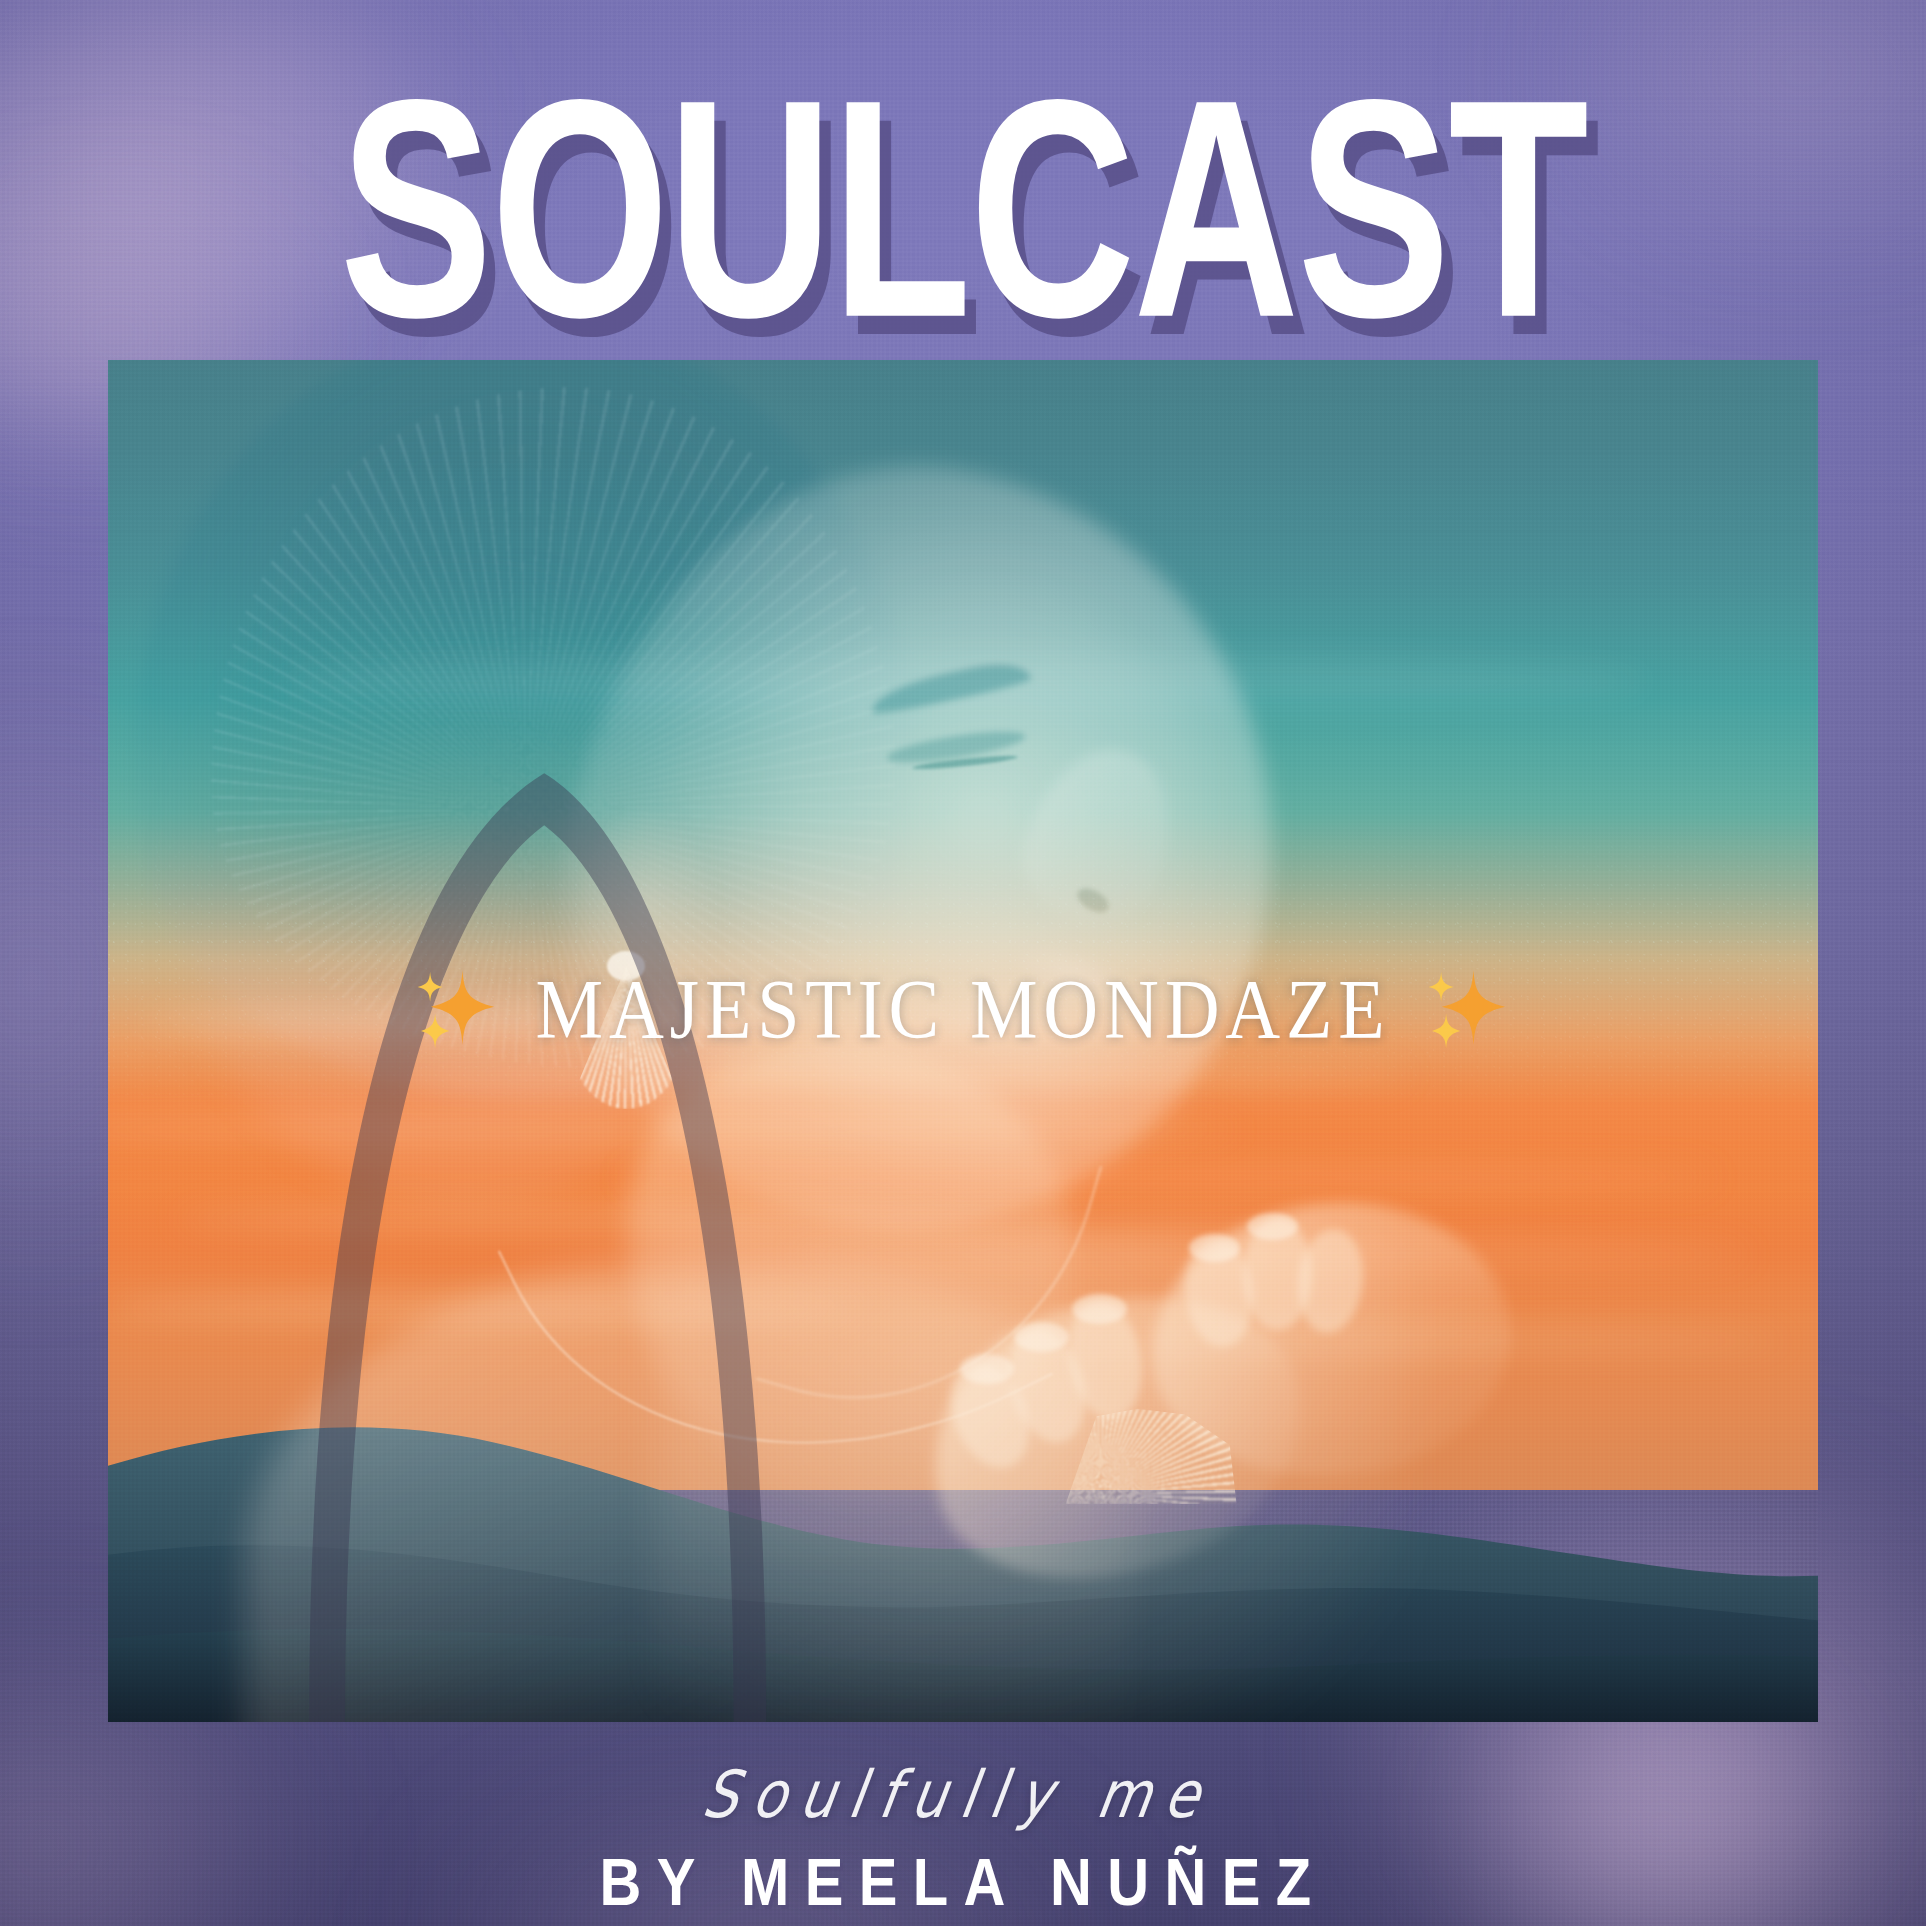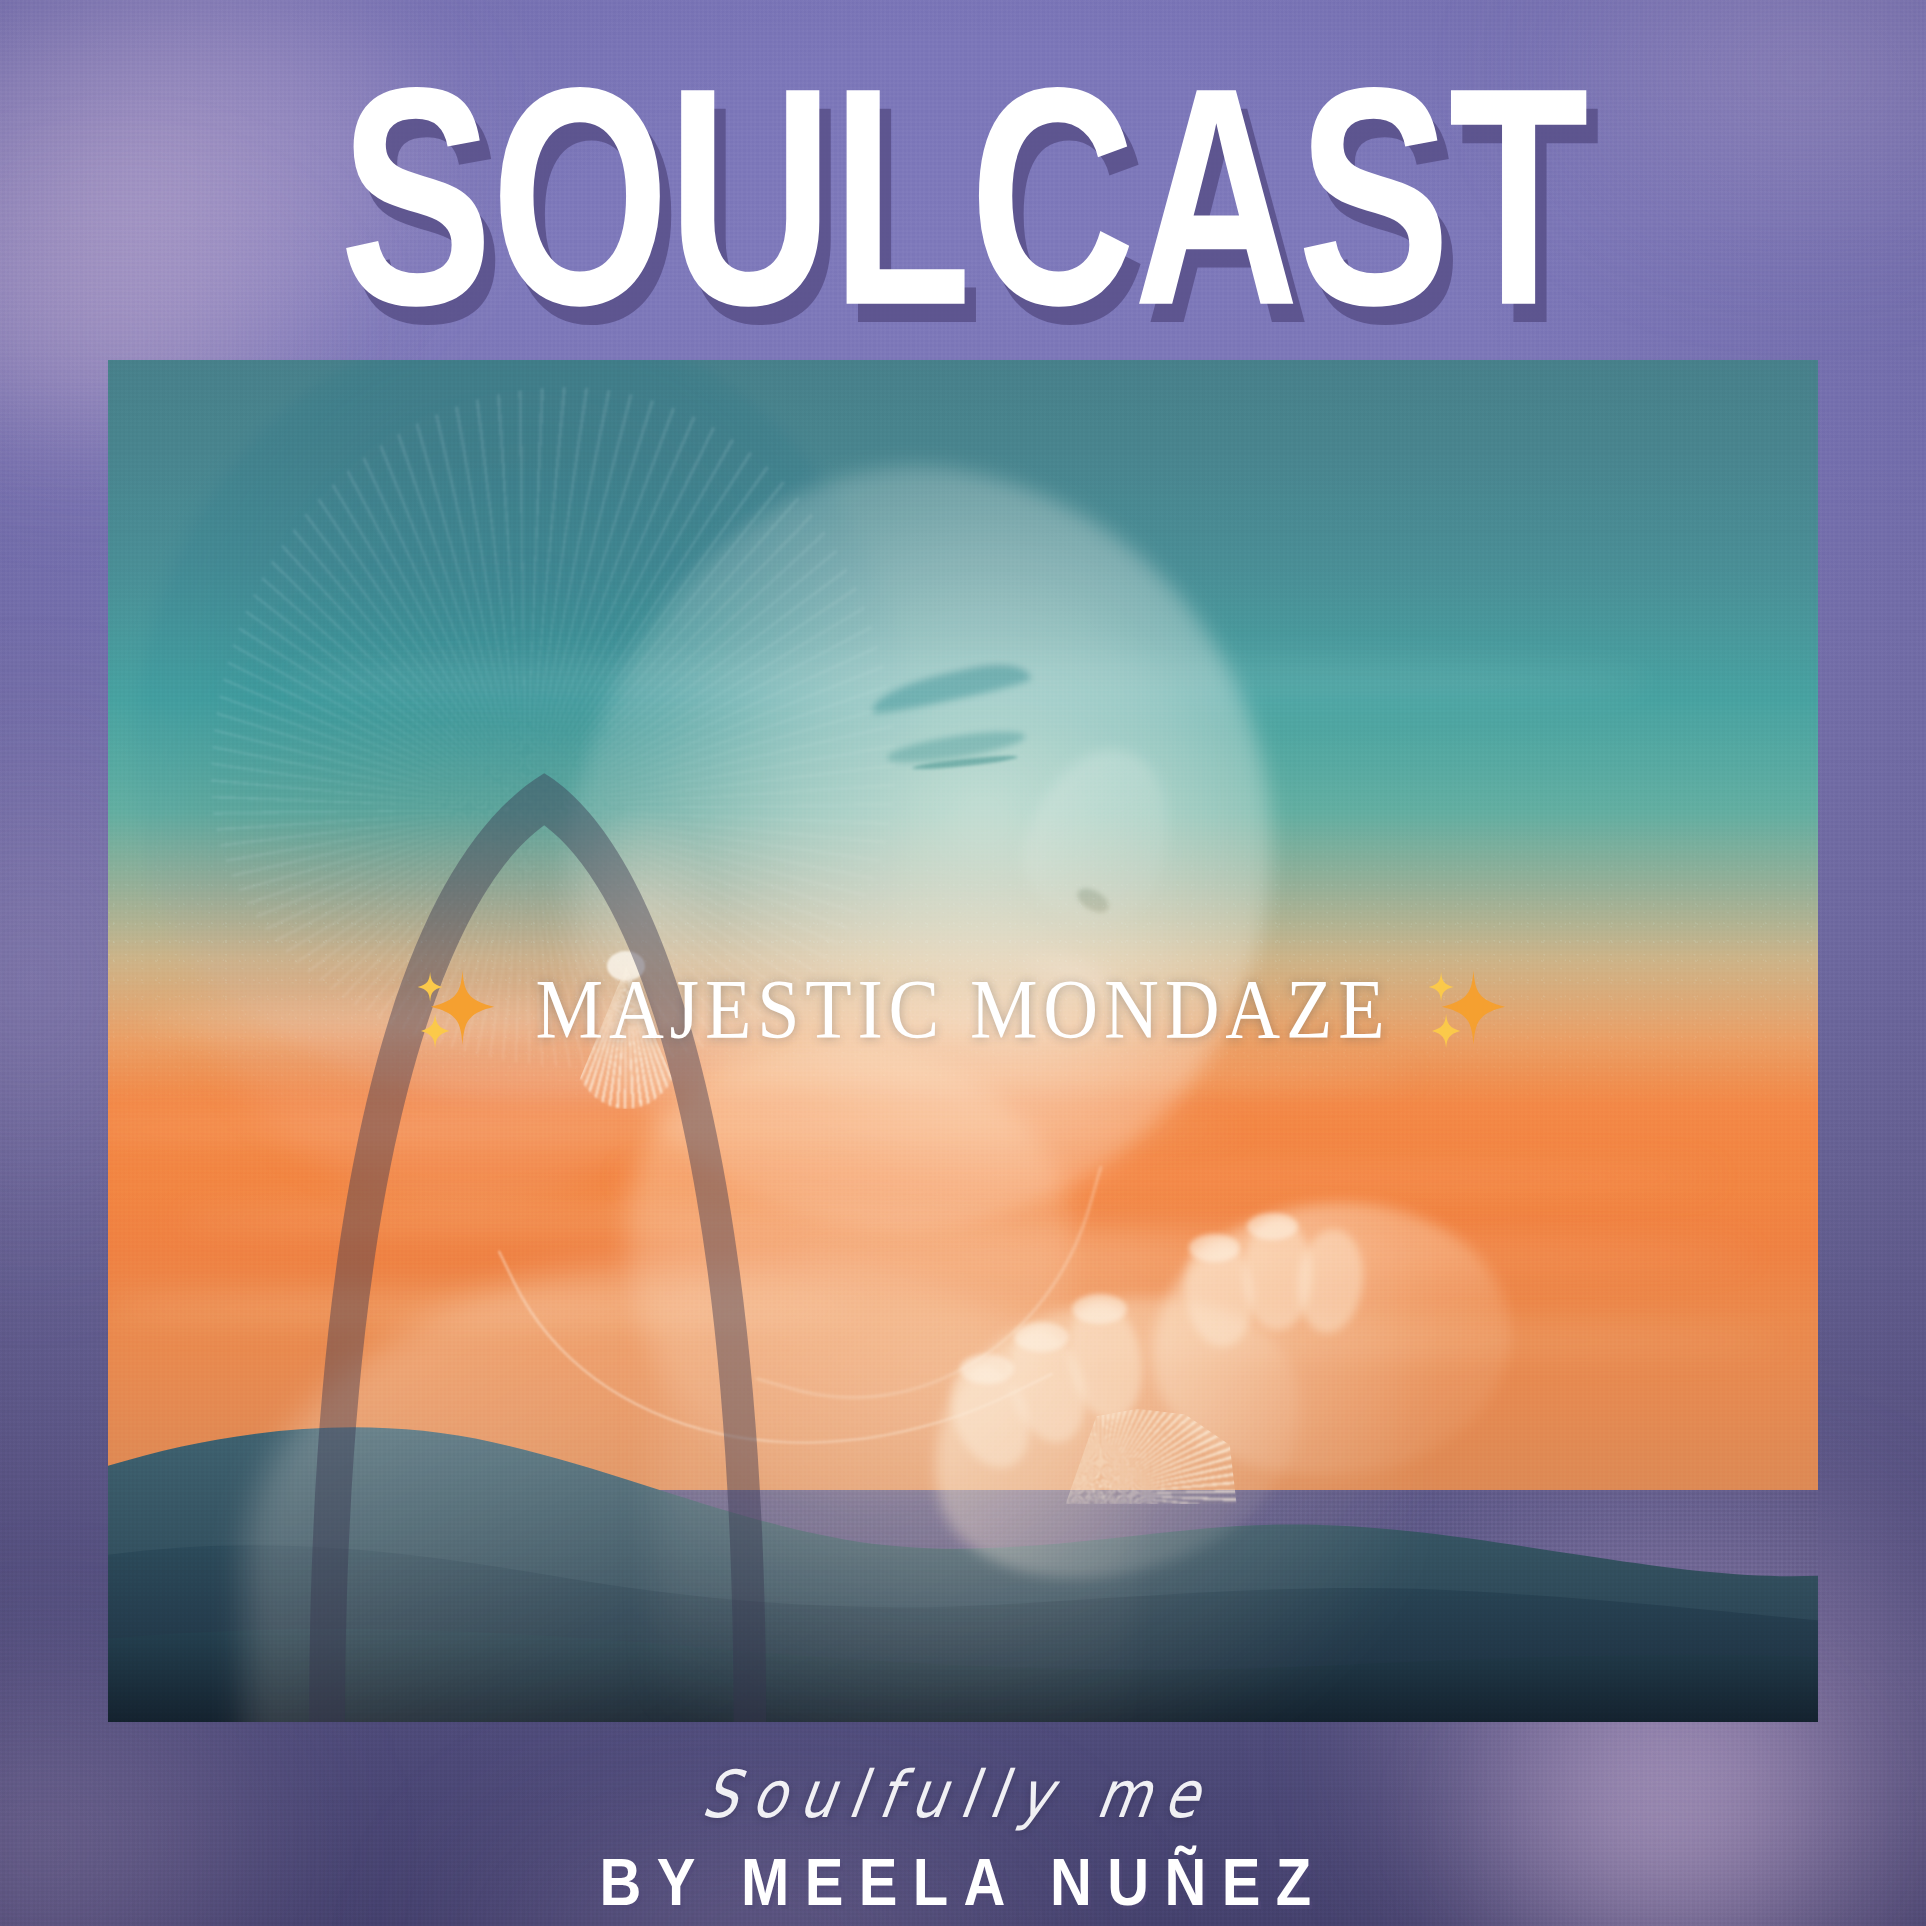--- a/index.html
+++ b/index.html
@@ -72,21 +72,21 @@
       repeating-linear-gradient(0deg, rgba(255,255,255,0.045) 0 0.6px, rgba(0,0,0,0.045) 0.6px 1.3px),
       repeating-linear-gradient(90deg, rgba(255,255,255,0.035) 0 0.6px, rgba(0,0,0,0.035) 0.6px 1.3px);
   }
   #bg-vignette{
     position:absolute; inset:0;
     background:radial-gradient(ellipse at 50% 42%, rgba(0,0,0,0) 48%, rgba(40,32,70,0.20) 100%);
   }
 
   
   #title-wrap{
-    position:absolute; left:0; right:0; top:76px; text-align:center;
+    position:absolute; left:0; right:0; top:88px; text-align:center;
     z-index:6;
   }
   #title{
     display:inline-block;
     font-family:"Liberation Sans Narrow","Liberation Sans",sans-serif;
     font-weight:700;
     font-size:282px;
     line-height:0.78;
     color:#ffffff;
     letter-spacing:-2.6px;

